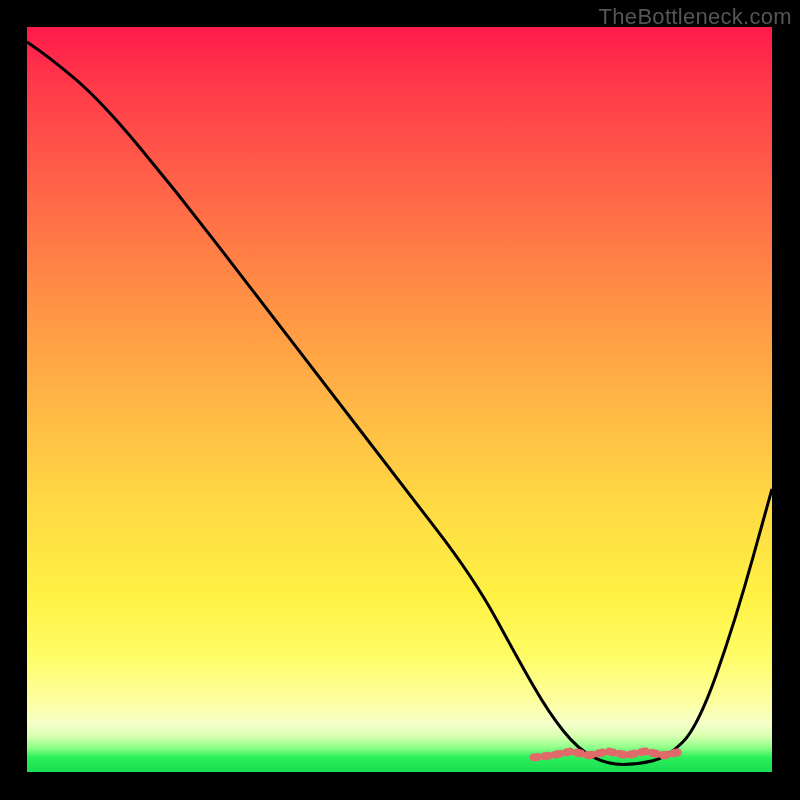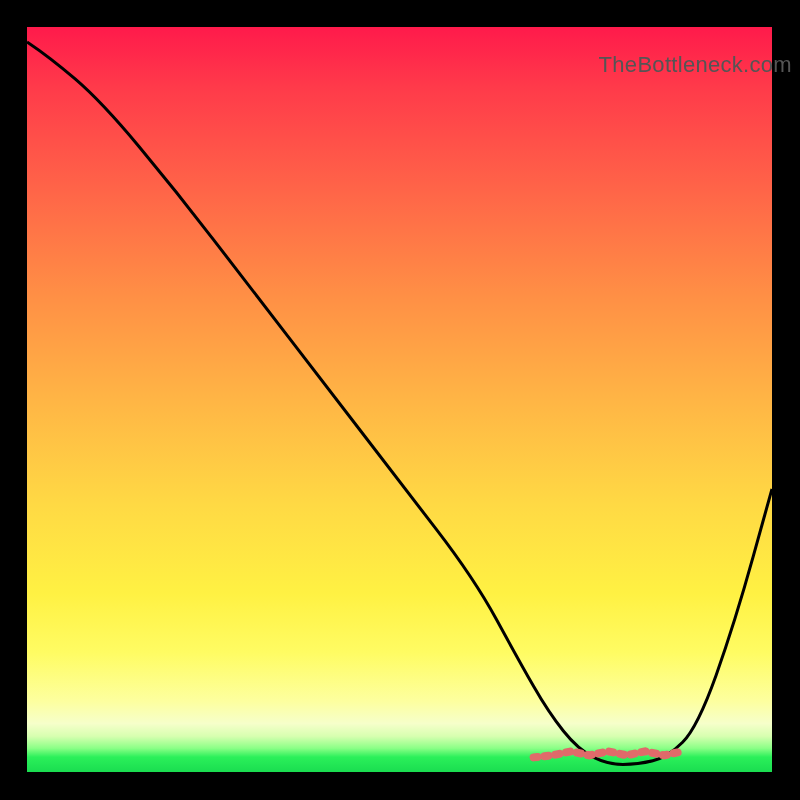--- a/index.html
+++ b/index.html
@@ -44,21 +44,20 @@
   }
   .watermark {
     position: absolute;
     top: 4px;
     right: 8px;
     color: #555;
     font-size: 22px;
     font-weight: 500;
     letter-spacing: 0.3px;
     z-index: 5;
-    margin-top: 48px;
   }
   svg.curve {
     position: absolute;
     left: 0;
     top: 0;
     width: 745px;
     height: 745px;
     z-index: 3;
   }
 </style>

